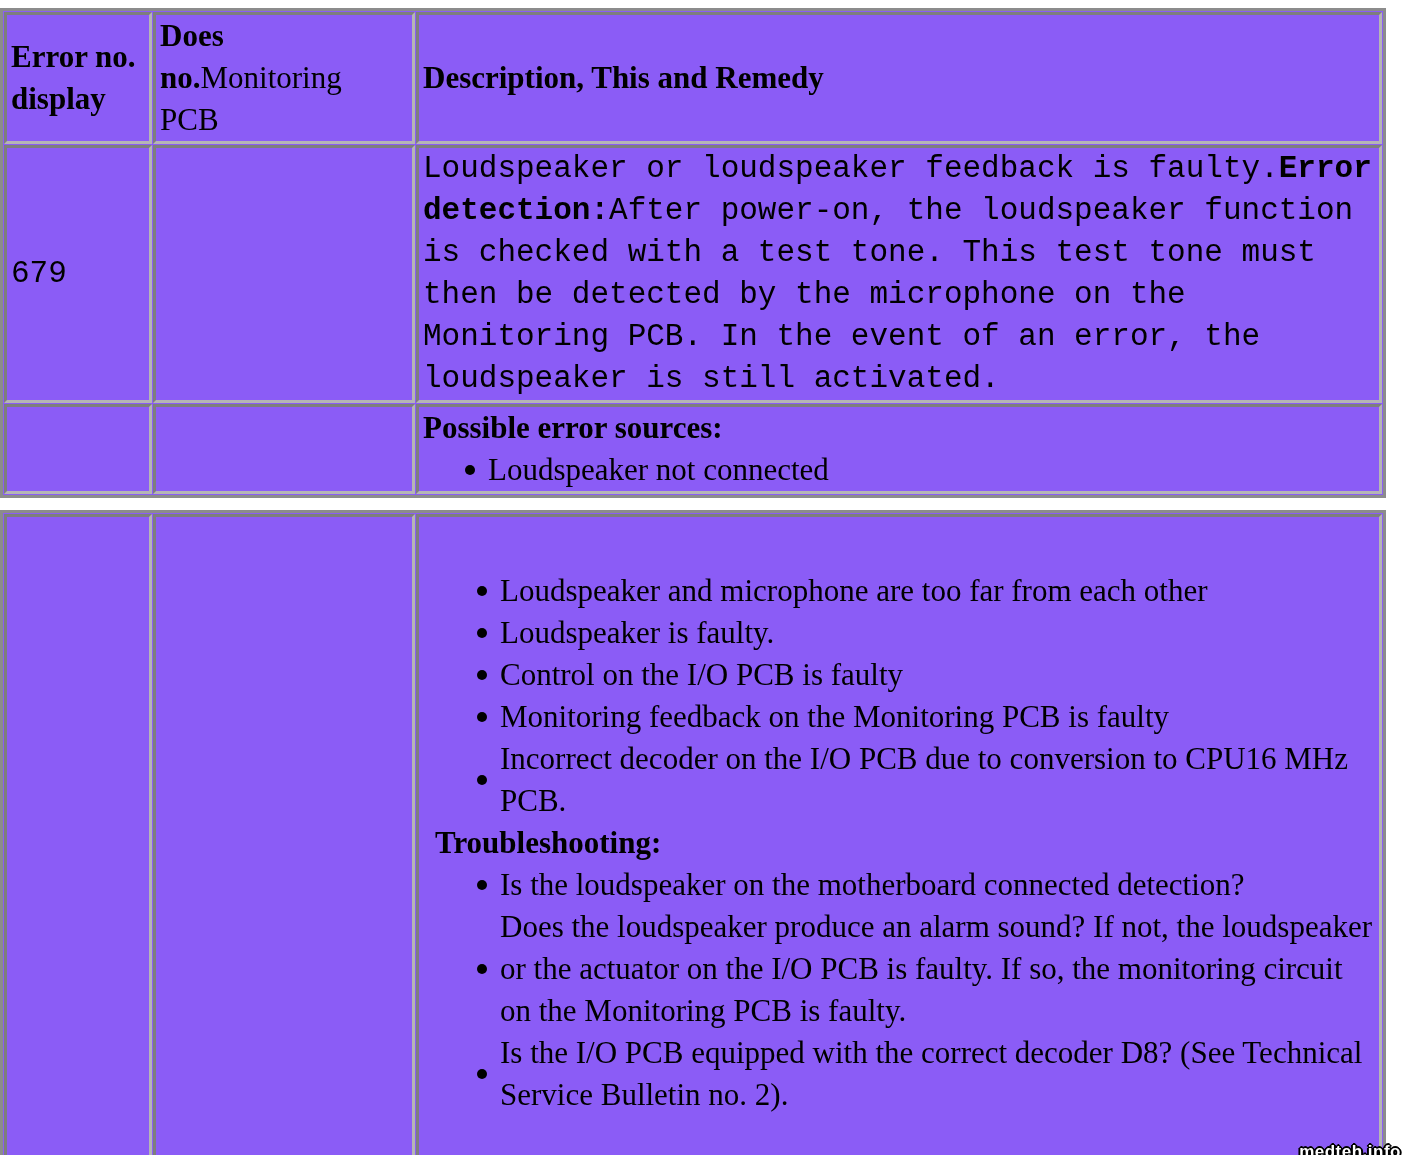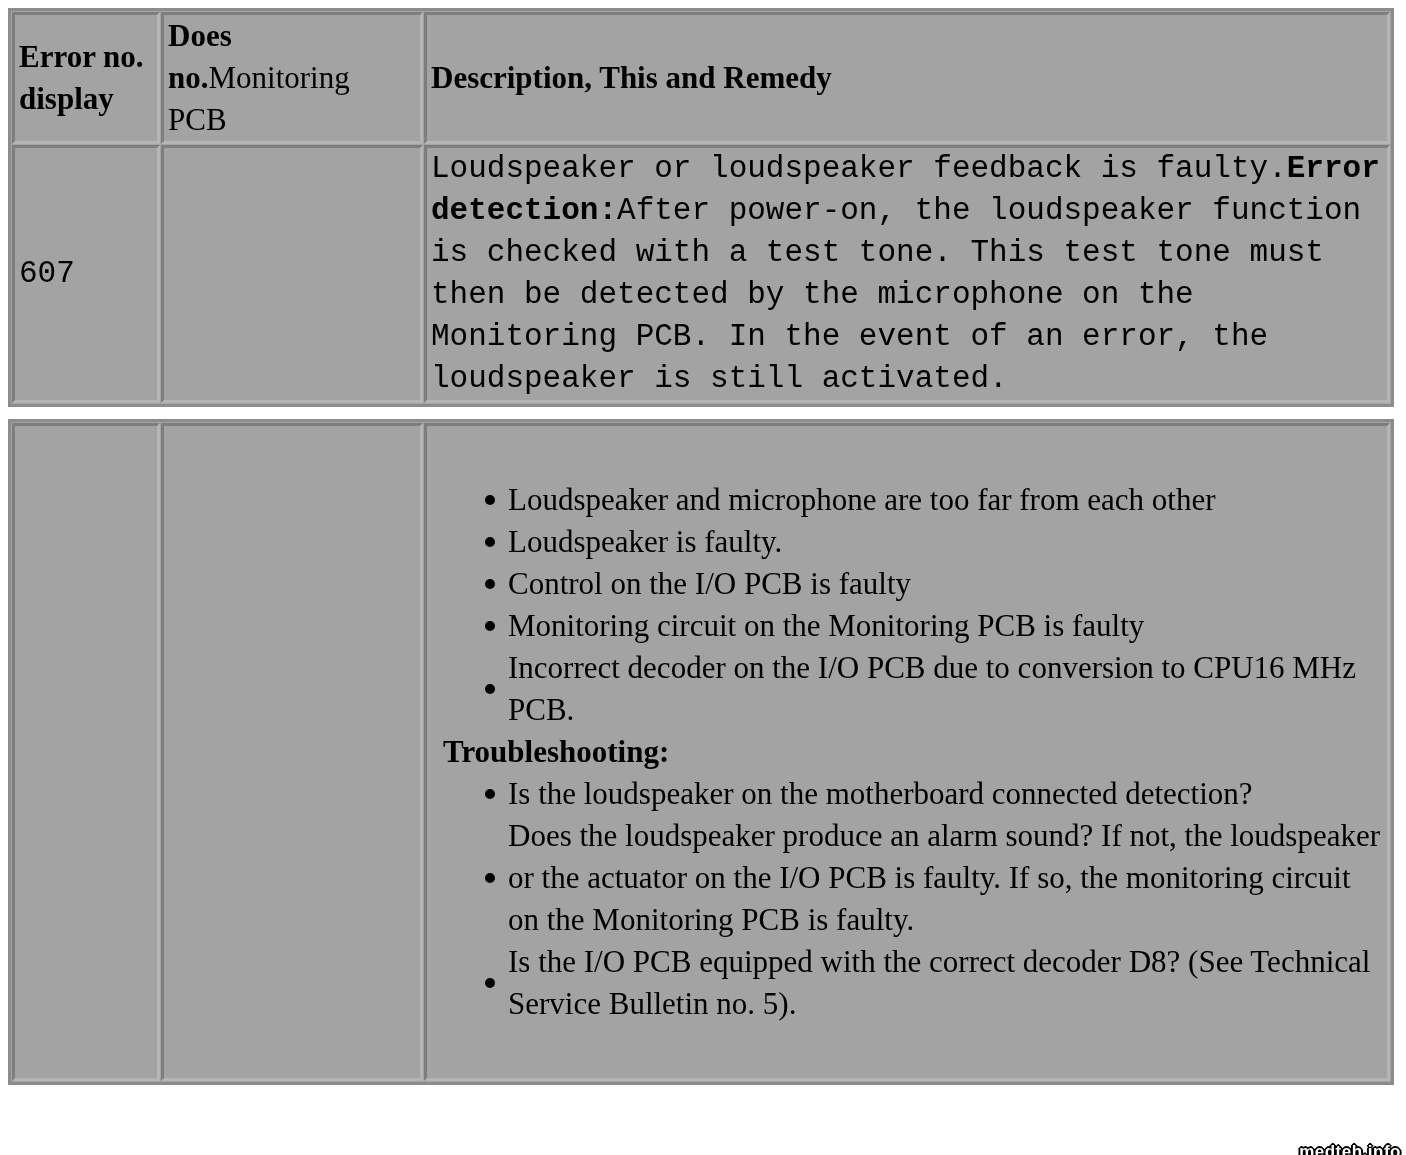--- a/index.html
+++ b/index.html
@@ -19,22 +19,21 @@
   .page {
     position: relative;
     width: 1406px;
     height: 1155px;
   }
   table.grid {
     border-collapse: separate;
     border-spacing: 1px;
     table-layout: fixed;
     width: 1386px;
-    margin-left: 8px;
-    background: #a3a3a3;
+    background: #8b5cf6;
     border: 3px solid #8c8c8c;
   }
   table.t1 { margin-top: 8px; }
   table.t2 { margin-top: 12px; }
   td {
     border: 3px solid;
     border-color: #7e7e7e #b5b5b5 #b5b5b5 #7e7e7e;
     padding: 0 4px;
     vertical-align: middle;
     line-height: 42px;
@@ -96,23 +95,36 @@
         <tr class="r-header">
       <td>
         <span class="bold">Error no. display</span>
       </td>
       <td><span class="bold">Does no.</span><span>Monitoring PCB</span></td>
       <td>
         <span class="bold">Description, This and Remedy</span>
       </td>
     </tr>
     <tr class="r-817">
-      <td>607</td>
+      <td>679</td>
       <td></td>
       <td><span>Loudspeaker or loudspeaker feedback is faulty.</span><span class="bold">Error detection:</span><span>After power-on, the loudspeaker function is checked with a test tone. This test tone must then be detected by the microphone on the Monitoring PCB. In the event of an error, the loudspeaker is still activated.</span></td>
+    </tr>
+    <tr class="r-sources">
+      <td></td>
+      <td></td>
+      <td>
+        <span class="bold-head">Possible error sources:</span>
+        <ul class="dotlist">
+          <li>
+                <span class="dot"></span>
+                <span>Loudspeaker not connected</span>
+              </li>
+        </ul>
+      </td>
     </tr>
   </tbody>
     </table>
 
   <table class="grid t2">
     <colgroup>
       <col style="width:148px">
       <col style="width:262px">
       <col>
     </colgroup>
@@ -129,40 +141,40 @@
           <li>
                 <span class="dot"></span>
                 <span>Loudspeaker is faulty.</span>
               </li>
           <li>
                 <span class="dot"></span>
                 <span>Control on the I/O PCB is faulty</span>
               </li>
           <li>
                 <span class="dot"></span>
-                <span>Monitoring circuit on the Monitoring PCB is faulty</span>
+                <span>Monitoring feedback on the Monitoring PCB is faulty</span>
               </li>
           <li>
                 <span class="dot"></span>
                 <span>Incorrect decoder on the I/O PCB due to conversion to CPU16 MHz PCB.</span>
               </li>
         </ul>
         <span class="bold-head">Troubleshooting:</span>
         <ul class="dotlist">
           <li>
                 <span class="dot"></span>
                 <span>Is the loudspeaker on the motherboard connected detection?</span>
               </li>
           <li>
                 <span class="dot"></span>
                 <span>Does the loudspeaker produce an alarm sound? If not, the loudspeaker or the actuator on the I/O PCB is faulty. If so, the monitoring circuit on the Monitoring PCB is faulty.</span>
               </li>
           <li>
                 <span class="dot"></span>
-                <span>Is the I/O PCB equipped with the correct decoder D8? (See Technical Service Bulletin no. 5).</span>
+                <span>Is the I/O PCB equipped with the correct decoder D8? (See Technical Service Bulletin no. 2).</span>
               </li>
         </ul>
       </td>
     </tr>
   </tbody>
     </table>
 
   <div class="watermark">medteh.info</div>
 
 </div>

